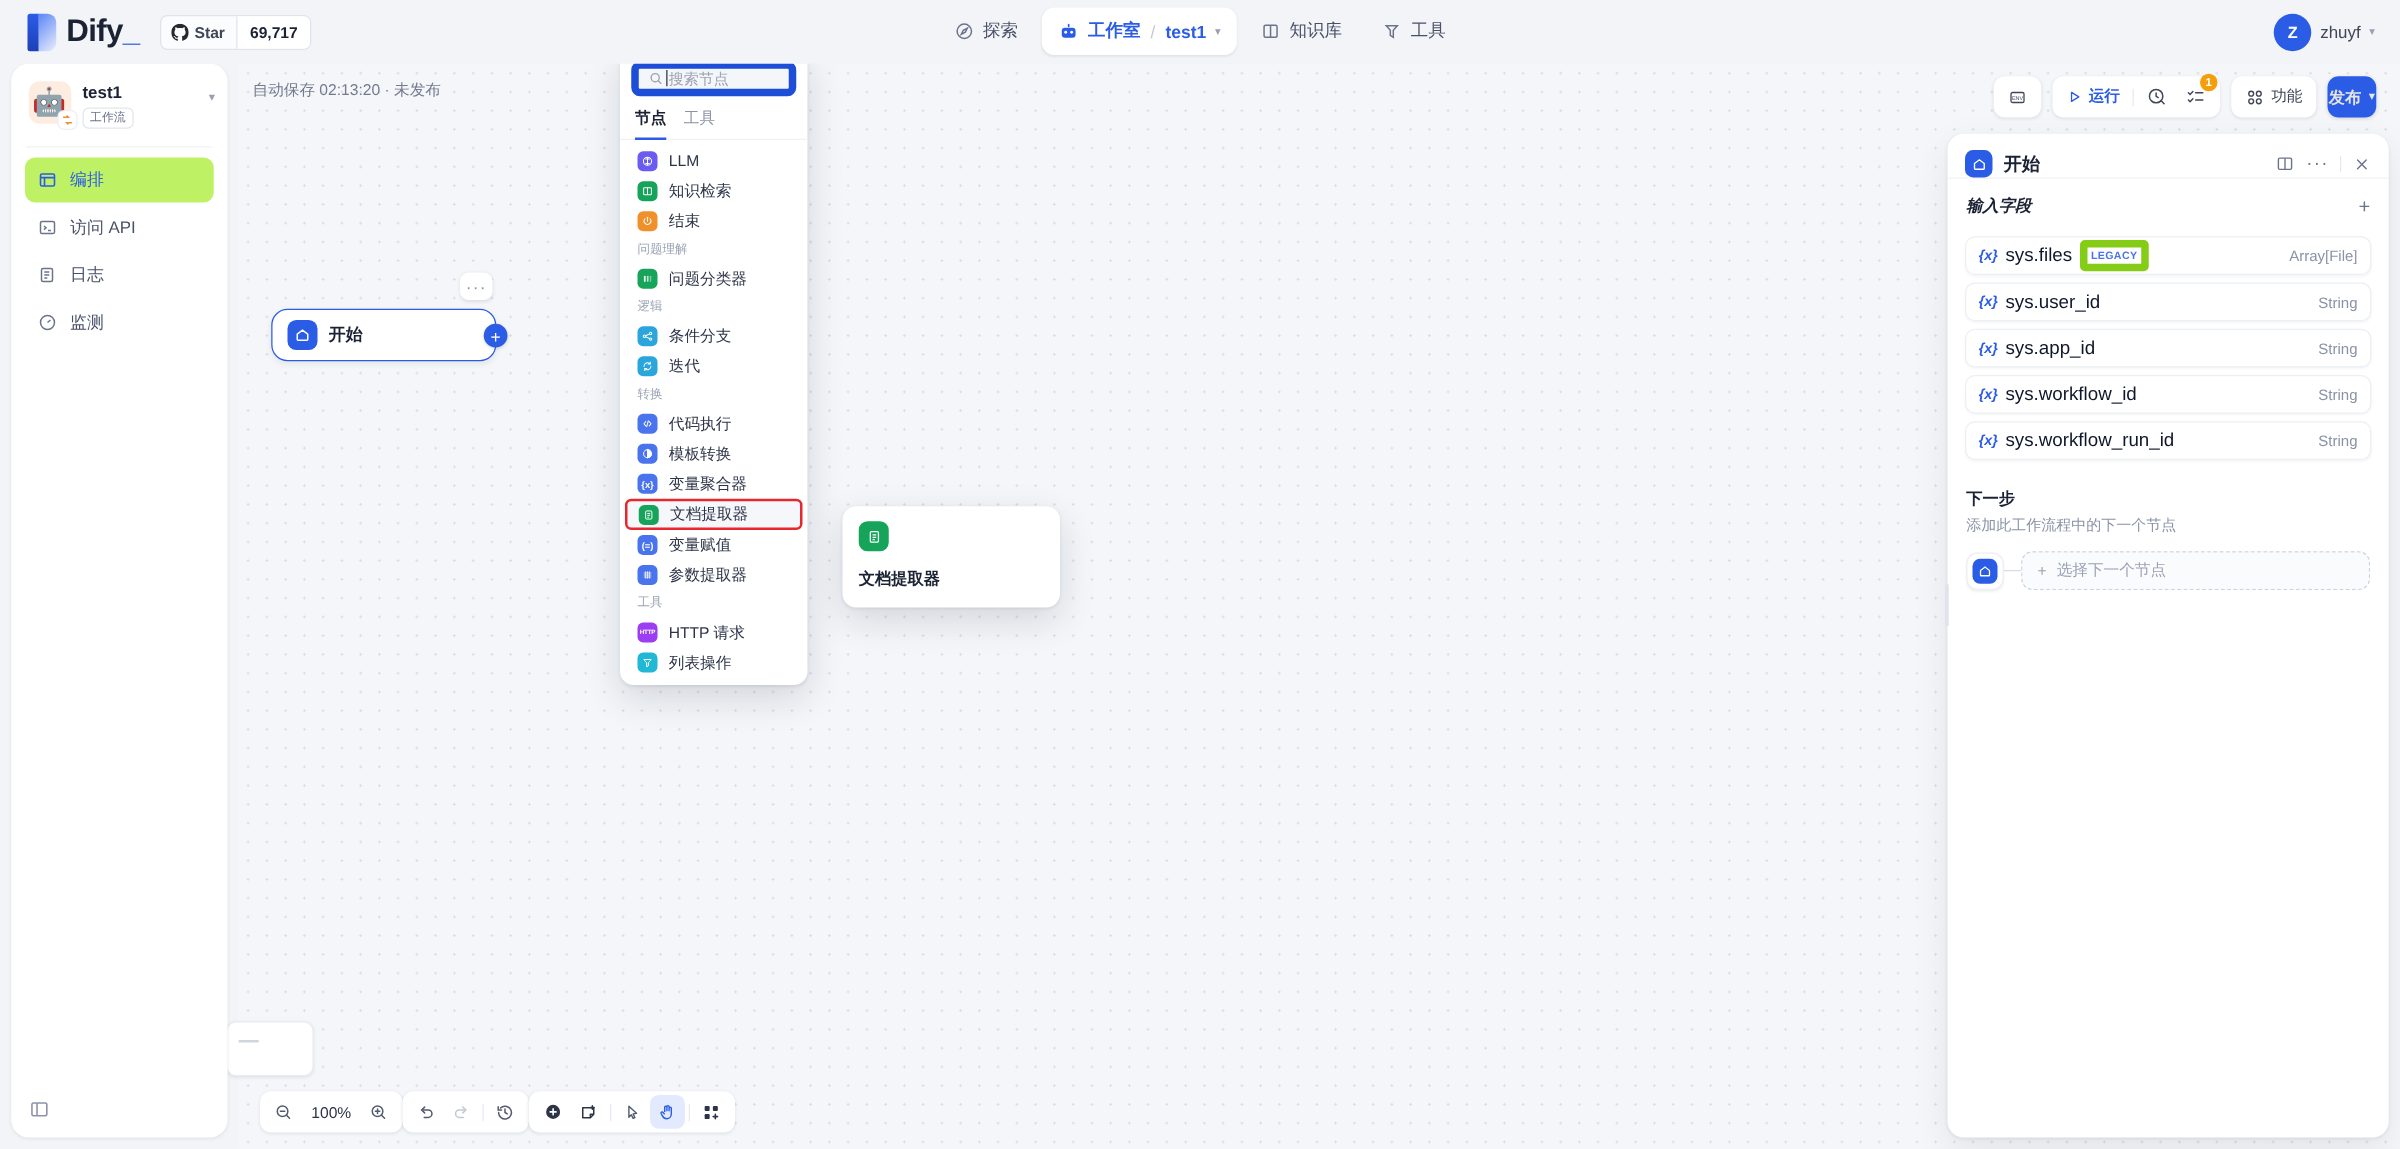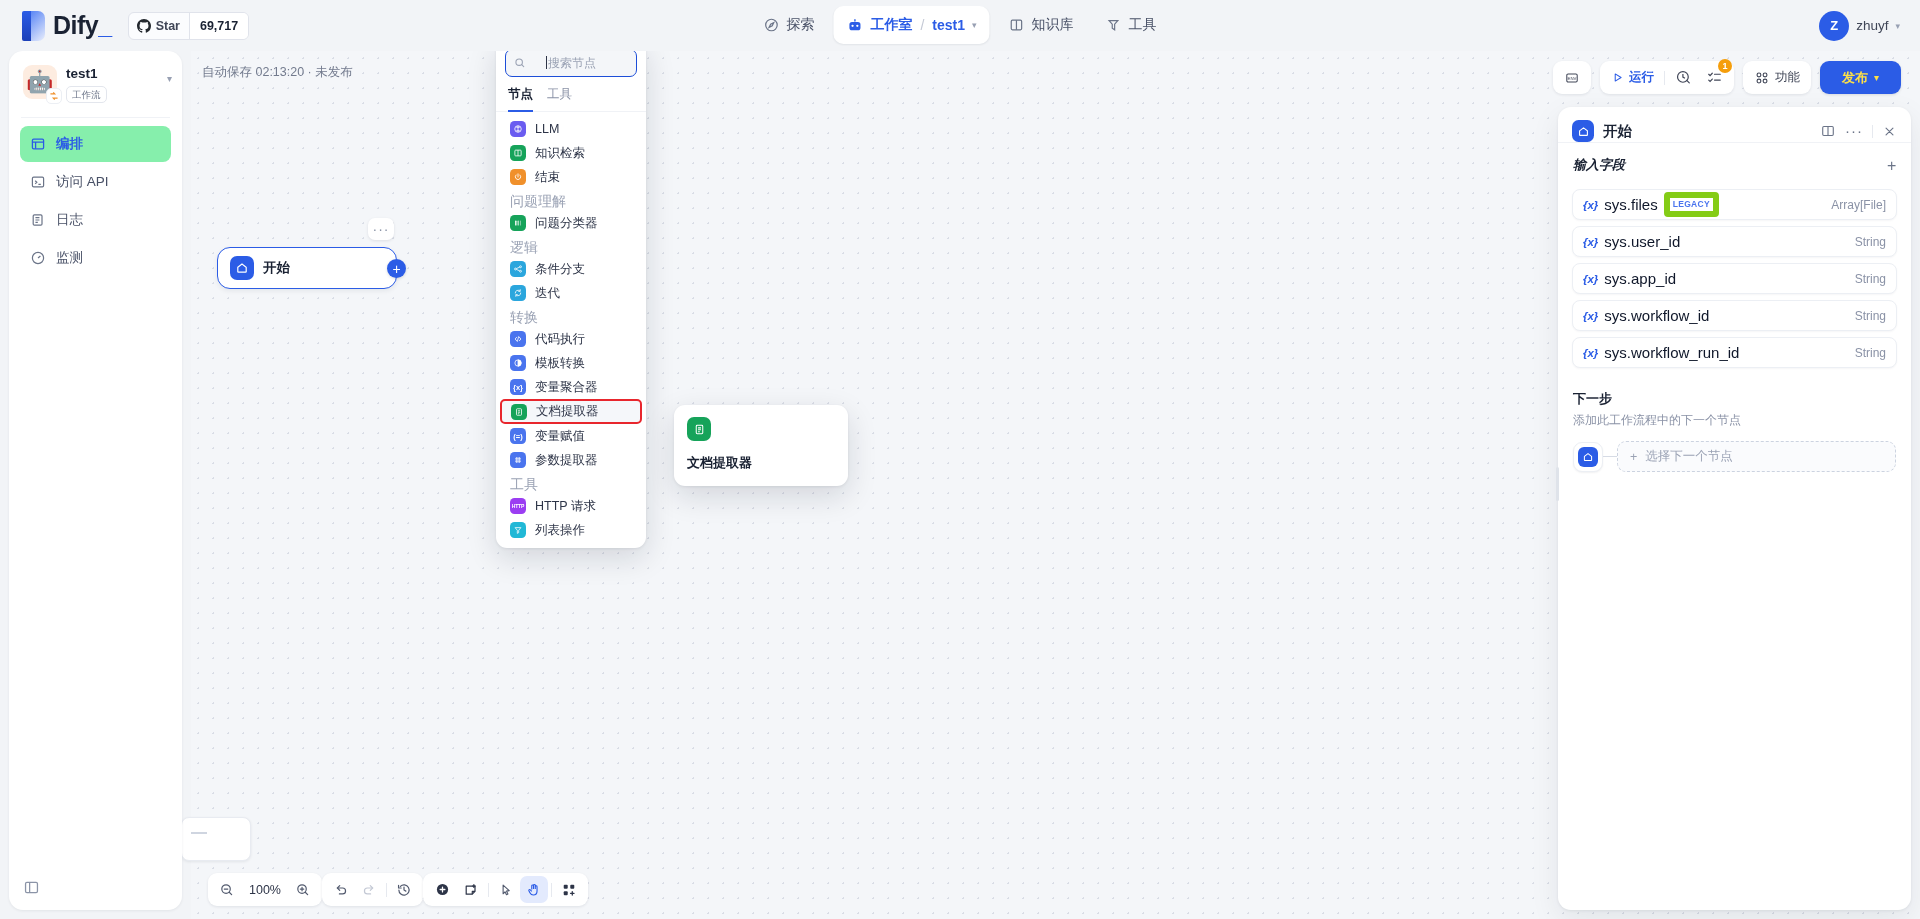--- a/index.html
+++ b/index.html
@@ -98,21 +98,21 @@
     border: 1px solid #e3e6ed; border-radius: 5px;
     font-size: 9.5px; color: #6b7täge; color: #6b7488; line-height: 13px;
   }
   .app-chev { color: #98a0b3; font-size: 10px; margin-top: 8px; }
   .side-div { height: 1px; background: #f0f2f6; margin: 2px 12px 8px; }
   .side-item {
     display: flex; align-items: center; gap: 10px;
     height: 36px; margin: 2px 11px; padding: 0 10px; border-radius: 8px;
     font-size: 13.5px; color: #485066; cursor: pointer;
   }
-  .side-item.active { background: #86efac; color: #2b5ce6; font-weight: 700; }
+  .side-item.active { background: #bef264; color: #2b5ce6; font-weight: 400; }
   .side-bottom {
     position: absolute; left: 14px; bottom: 14px; cursor: pointer;
   }
 
   
   .canvas {
     position: absolute; left: 191px; top: 51px; right: 0; bottom: 0;
     background-color: #f4f6f9;
     background-image: radial-gradient(#d9dde6 1px, transparent 1px);
     background-size: 15px 15px;
@@ -174,22 +174,22 @@
   }
   .ct-btn.run { color: #2b5ce6; font-weight: 600; }
   .ct-vsep { width: 1px; height: 14px; background: #e6e9ef; margin: 0 3px; }
   .ct-badge {
     position: absolute; right: -2px; top: -5px;
     min-width: 14px; height: 14px; border-radius: 7px; background: #f59e0b;
     color: #fff; font-size: 9px; font-weight: 700;
     display: flex; align-items: center; justify-content: center; padding: 0 3px;
   }
   .btn-publish {
-    display: flex; align-items: center; gap: 6px; height: 33px; padding: 0 22px;
-    background: #2b5ce6; color: #fde047; border-radius: 9px;
+    display: flex; align-items: center; gap: 6px; height: 33px; padding: 0 1px;
+    background: #2b5ce6; color: #e5e5e5; border-radius: 9px;
     font-size: 13px; font-weight: 600; cursor: pointer;
     box-shadow: 0 1px 3px rgba(16,24,40,.12);
   }
 
   
   .btools {
     position: absolute; left: 17px; bottom: 13px; display: flex; align-items: center; 
   }
   .bt-group {
     display: flex; align-items: center; height: 33px; background: #fff;
@@ -206,39 +206,39 @@
 
   
   .npanel {
     position: absolute; left: 496px; top: 40px; width: 150px;
     background: #fff; border-radius: 11px;
     box-shadow: 0 10px 30px rgba(16,24,40,.14), 0 1px 3px rgba(16,24,40,.08);
     z-index: 55; padding-bottom: 6px;
   }
   .nsearch {
     margin: 9px 9px 5px; height: 28px; background: #f4f6f9;
-    border: 1px solid #1d4ed8; border-radius: 7px;
-    display: flex; align-items: center; gap: 20px; padding: 0 8px;
+    border: 6px solid #1d4ed8; border-radius: 7px;
+    display: flex; align-items: center; gap: 2px; padding: 0 8px;
   }
   .nsearch-ph {
     font-size: 12px; color: #9aa2b4; position: relative;
   }
   .caret-bar {
     display: inline-block; width: 1px; height: 13px; background: #2d3447;
     vertical-align: -2px; margin-right: 1px;
   }
   .ntabs { display: flex; gap: 14px; padding: 0 12px; border-bottom: 1px solid #f0f2f6; }
   .ntab {
     font-size: 12.5px; color: #8a92a6; padding: 4px 0 7px; cursor: pointer;
     border-bottom: 2px solid transparent; margin-bottom: -1px;
   }
   .ntab.active { color: #1a2233; font-weight: 600; border-bottom-color: #2b5ce6; }
   .nlist { padding: 5px 0 0; }
   .ngroup {
-    font-size: 14px; color: #9aa2b4; padding: 5px 0 3px 14px; line-height: 14px;
+    font-size: 10px; color: #9aa2b4; padding: 5px 0 3px 14px; line-height: 14px; font-family: Liberation Mono, monospace;
   }
   .nrow {
     display: flex; align-items: center; gap: 9px;
     height: 24px; margin: 0 5px; padding: 0 9px; border-radius: 6px;
     font-size: 12.5px; color: #2d3447; cursor: pointer;
   }
   .nrow.hl { background: #f5f7fa; }
   .nrow.boxed {
     border: 2px solid #e8262d; border-radius: 5px; margin: 0 4px; height: 25px;
   }

